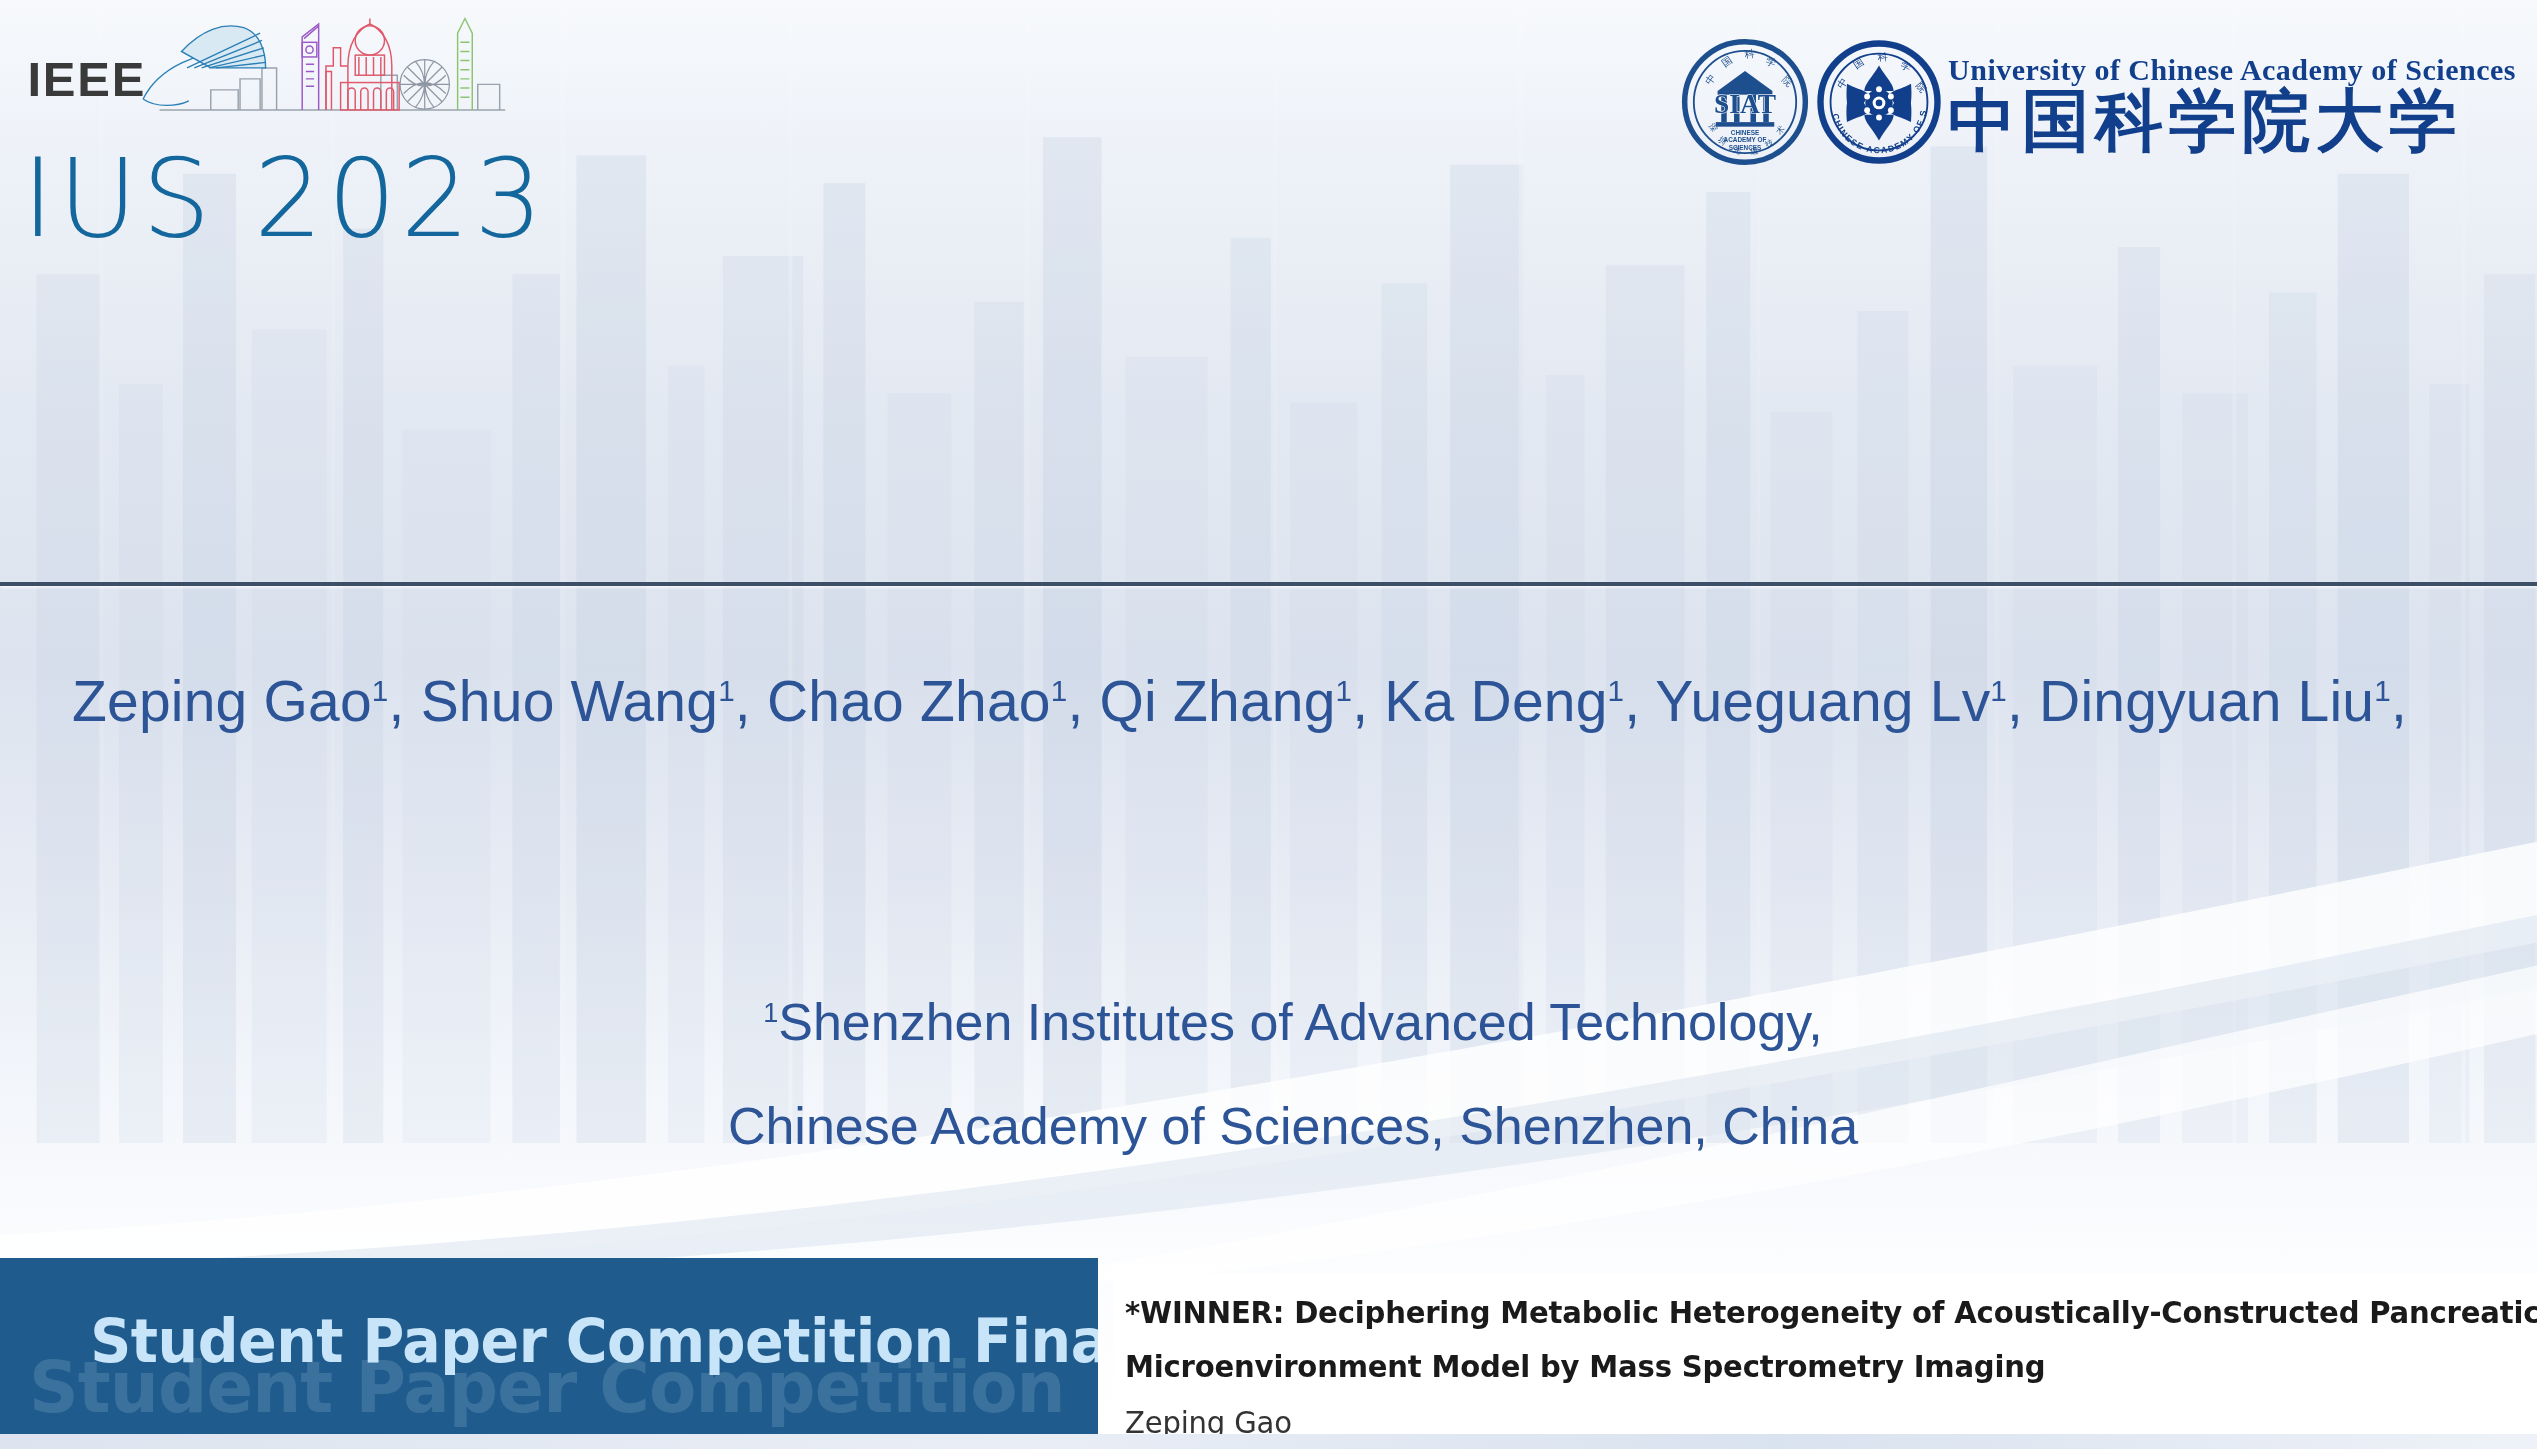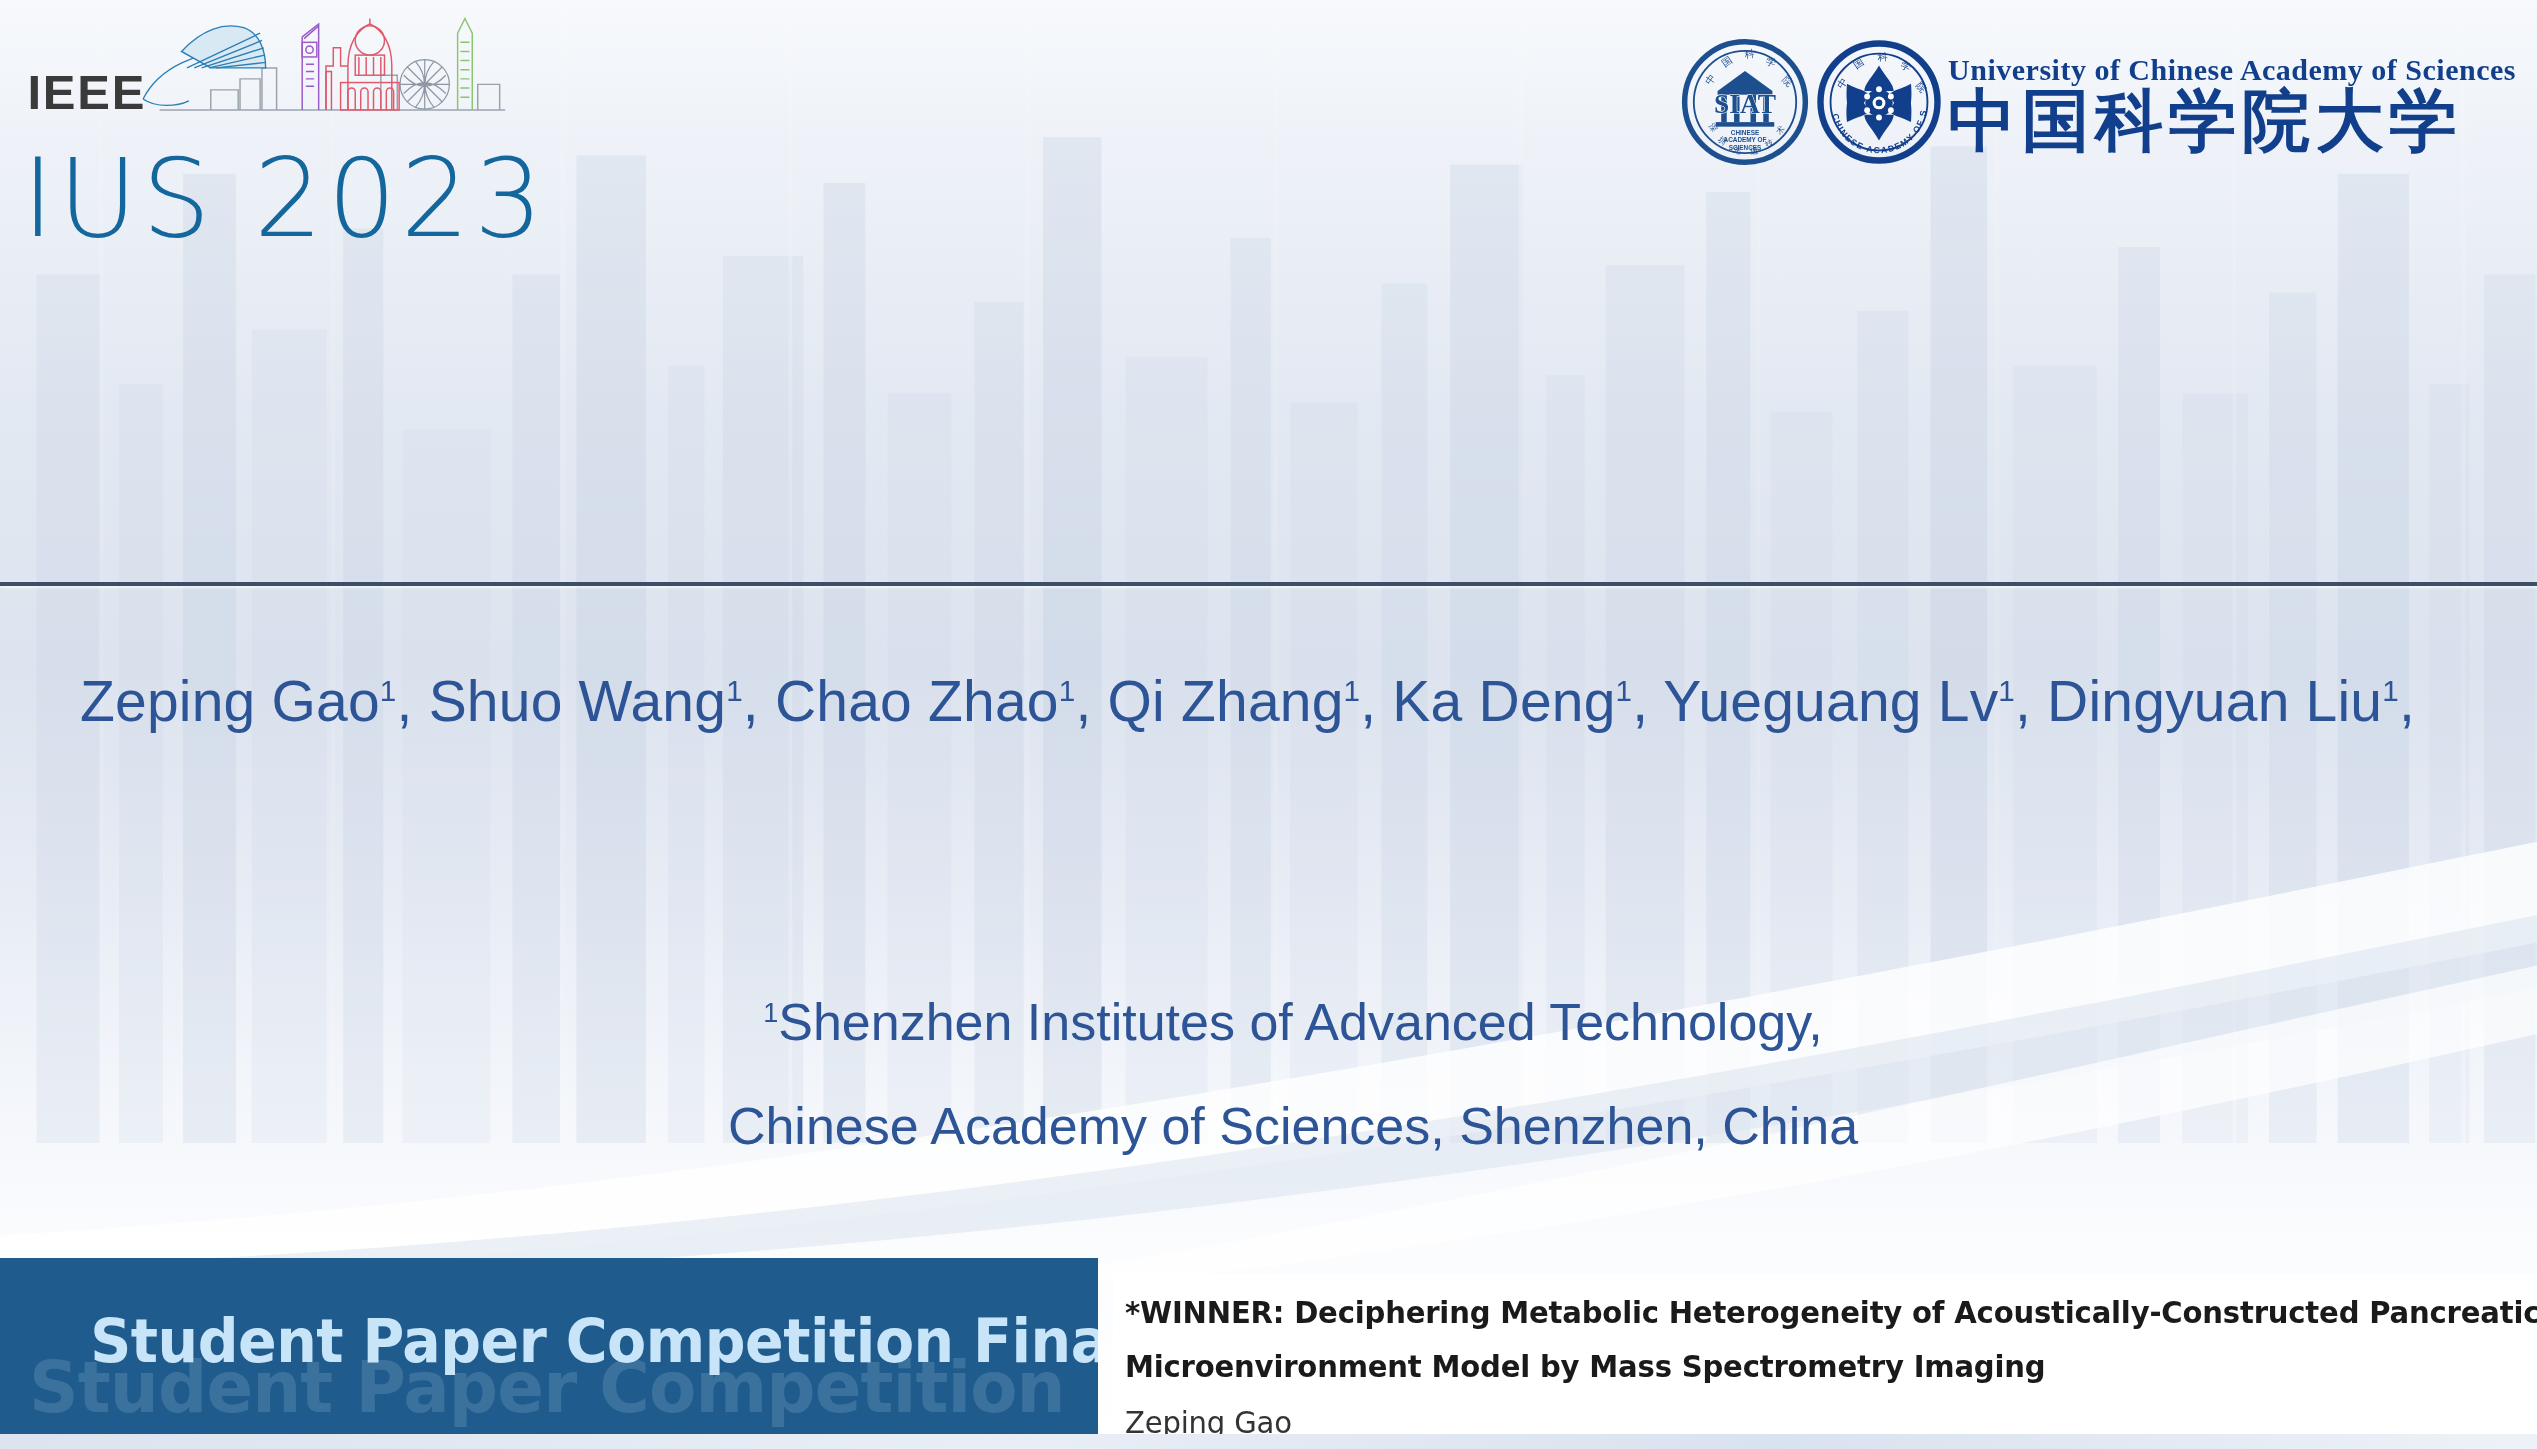--- a/index.html
+++ b/index.html
@@ -48,21 +48,21 @@
   #ieee-logo {
     position: absolute;
     left: 12.8px;
     top: 7.3px;
     width: 476px;
     height: 203px;
   }
   .ieee-word {
     position: absolute;
     left: 14.6px;
-    top: 57px;
+    top: 44px;
     font-size: 49px;
     font-weight: bold;
     letter-spacing: 1.8px;
     color: #3a3a3a;
     font-family: "Liberation Sans", sans-serif;
   }
   .ius-word {
     position: absolute;
     left: 9.1px;
     top: 91px;
@@ -138,21 +138,21 @@
     top: 582px;
     width: 2538px;
     height: 3.7px;
     background: #3d4f66;
     box-shadow: 0 1.8px 2.7px rgba(255,255,255,.75);
   }
 
   
   #authors-block {
     position: absolute;
-    left: 16px;
+    left: 8px;
     top: 649px;
     width: 2463px;
     text-align: center;
   }
   .author-line {
     font-family: "Liberation Sans", sans-serif;
     font-size: 57px;
     color: #2c5496;
     line-height: 1.85;
     letter-spacing: 0.2px;

